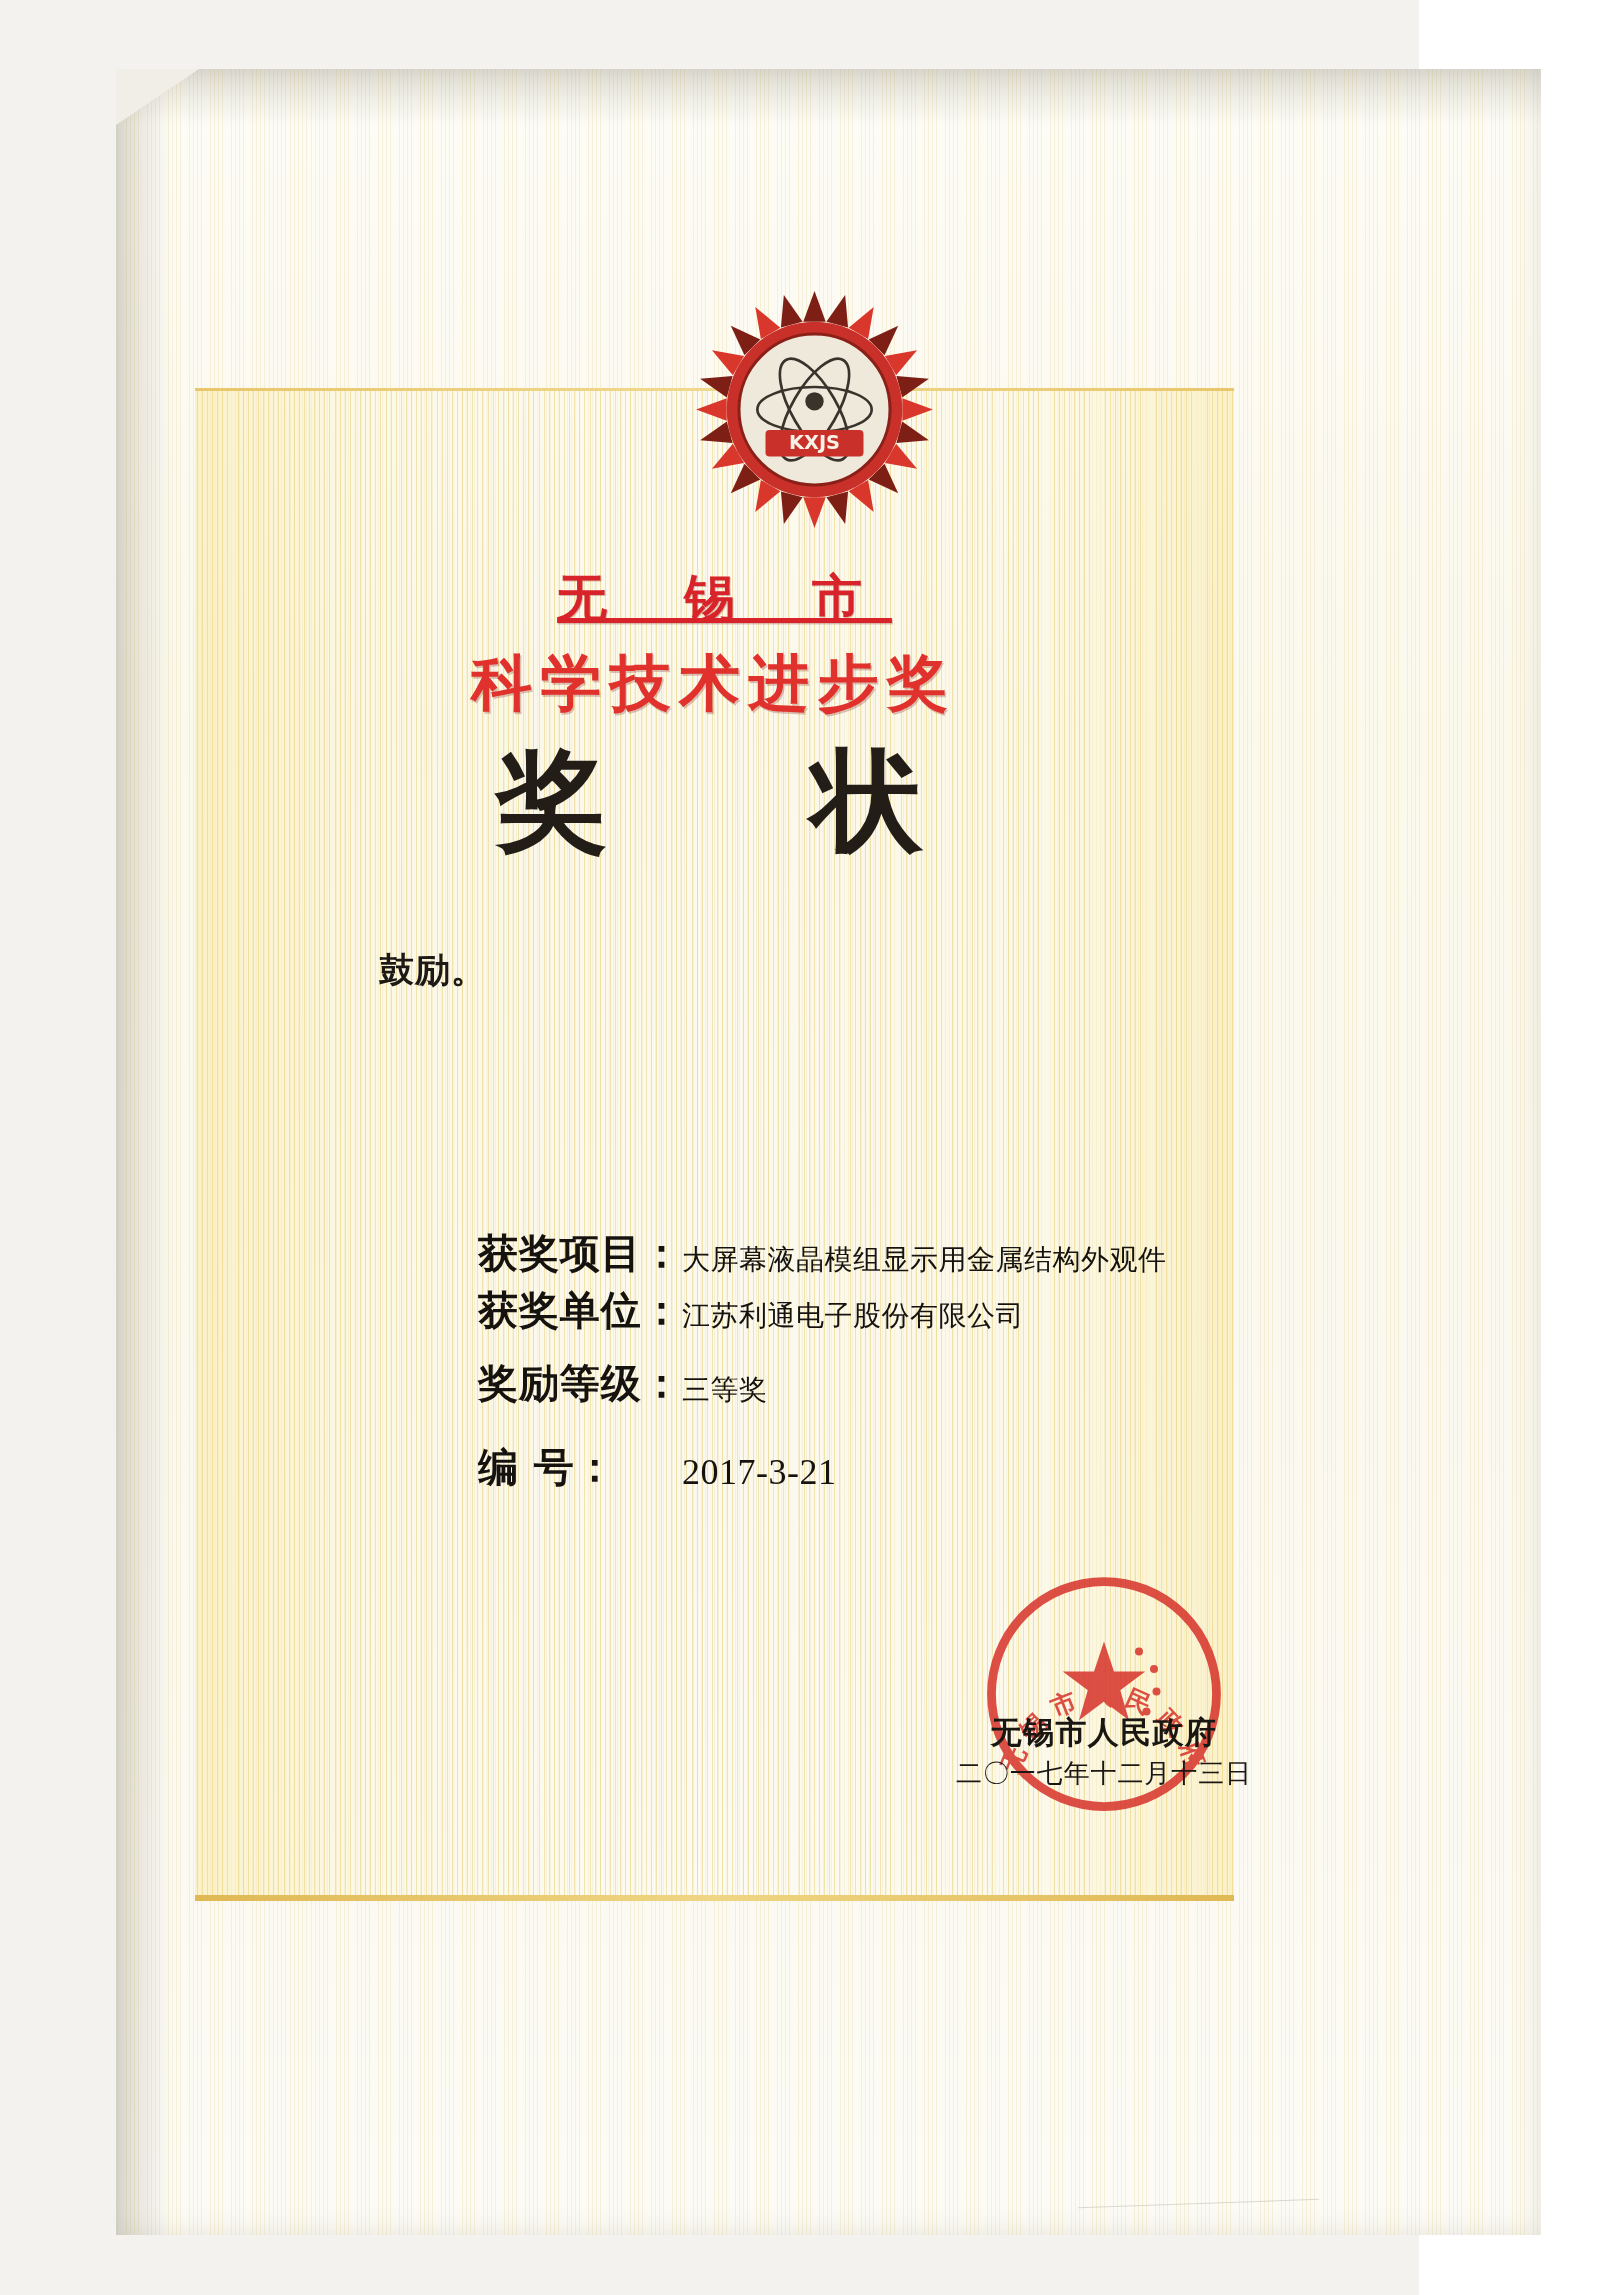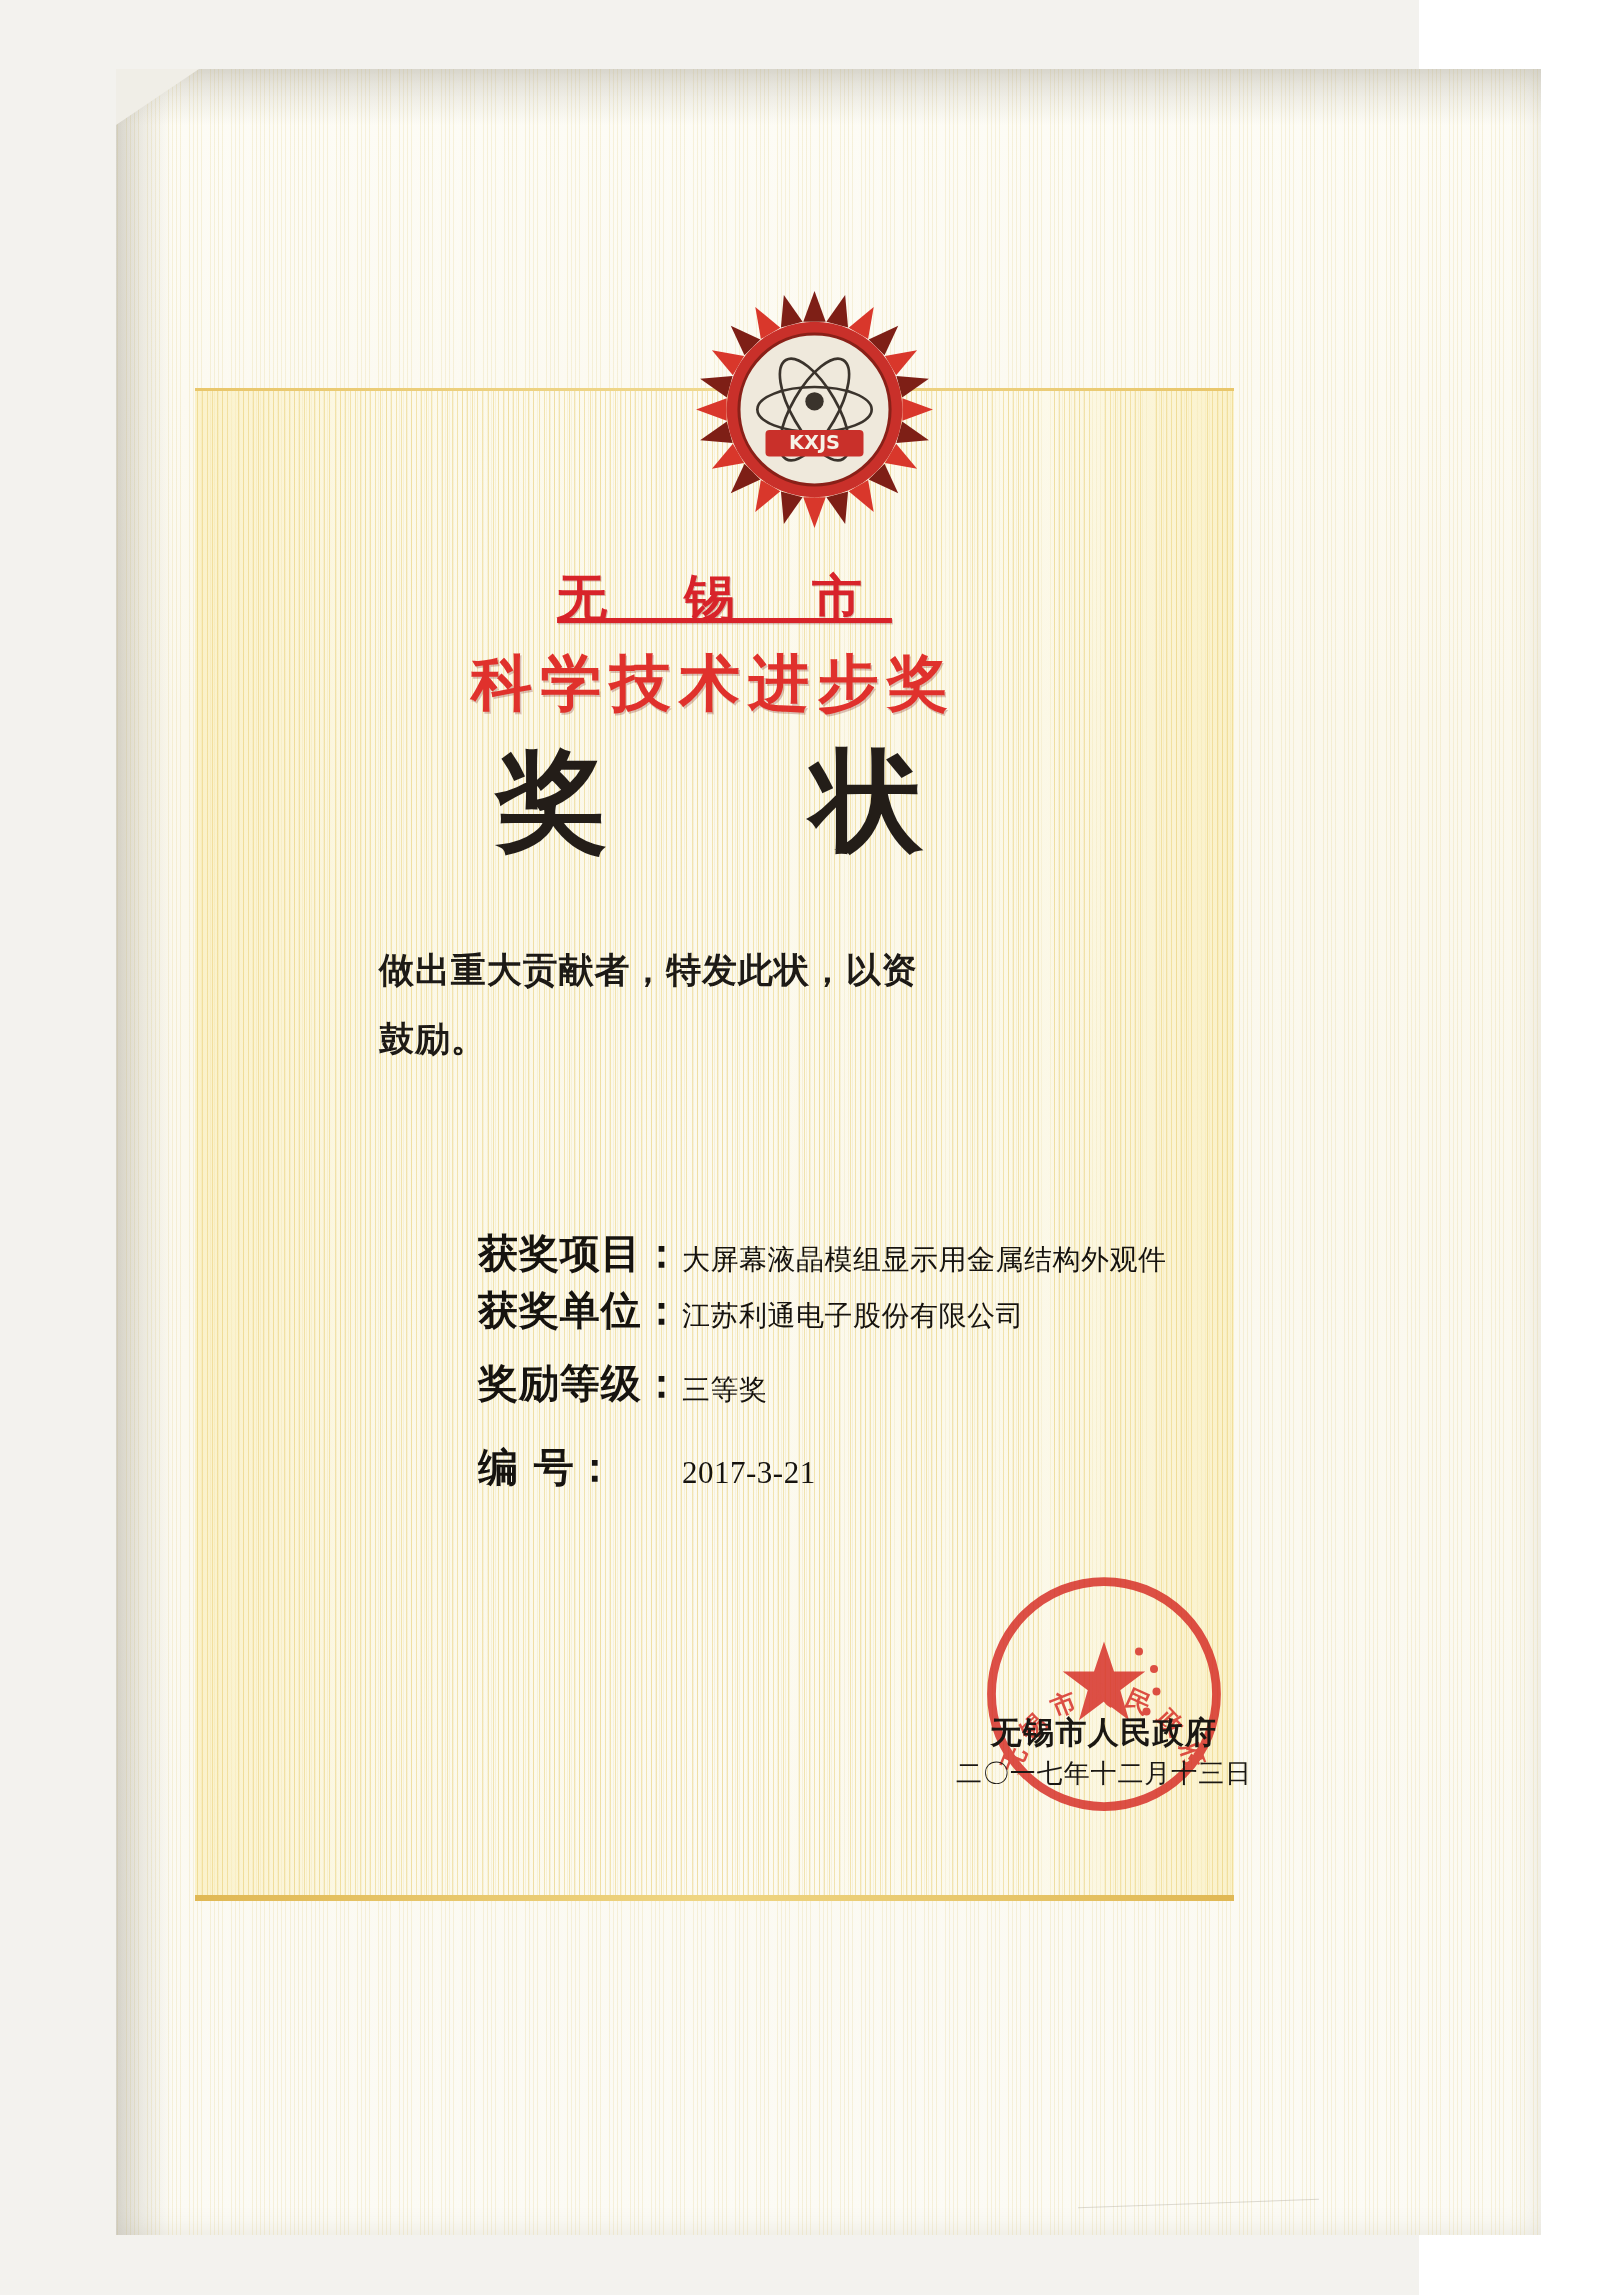--- a/index.html
+++ b/index.html
@@ -197,21 +197,21 @@
   .field-value .sub {
     display: block;
     padding-left: 4.6px;
   }
   .row-project { margin-bottom: 7.4px; }
   .row-unit    { margin-bottom: 24px; }
   .row-level   { margin-bottom: 34px; }
   .row-number  { margin-bottom: 0; }
   .field-value.mono {
     font-family: "Liberation Serif", serif;
-    font-size: 31px;
+    font-size: 36px;
   }
 
   
   .seal {
     position: absolute;
     left: 979px;
     top: 1569px;
     width: 250px;
     height: 250px;
   }
@@ -340,21 +340,20 @@
     </svg>
   </div>
 
   <div class="title-city">无 锡 市</div>
 
   <div class="title-award">科学技术进步奖</div>
 
   <div class="title-main">奖      状</div>
 
   <div class="body-text">
-    <span class="line2">做出重大贡献者，特发此状，以资</span>
     <span class="line3">鼓励。</span>
   </div>
 
   <div class="fields">
 
     <div class="field-row row-project">
       <div class="field-label">获奖项目：</div>
       <div class="field-value">
         <span>大屏幕液晶模组显示用金属结构外观件</span>
       </div>

